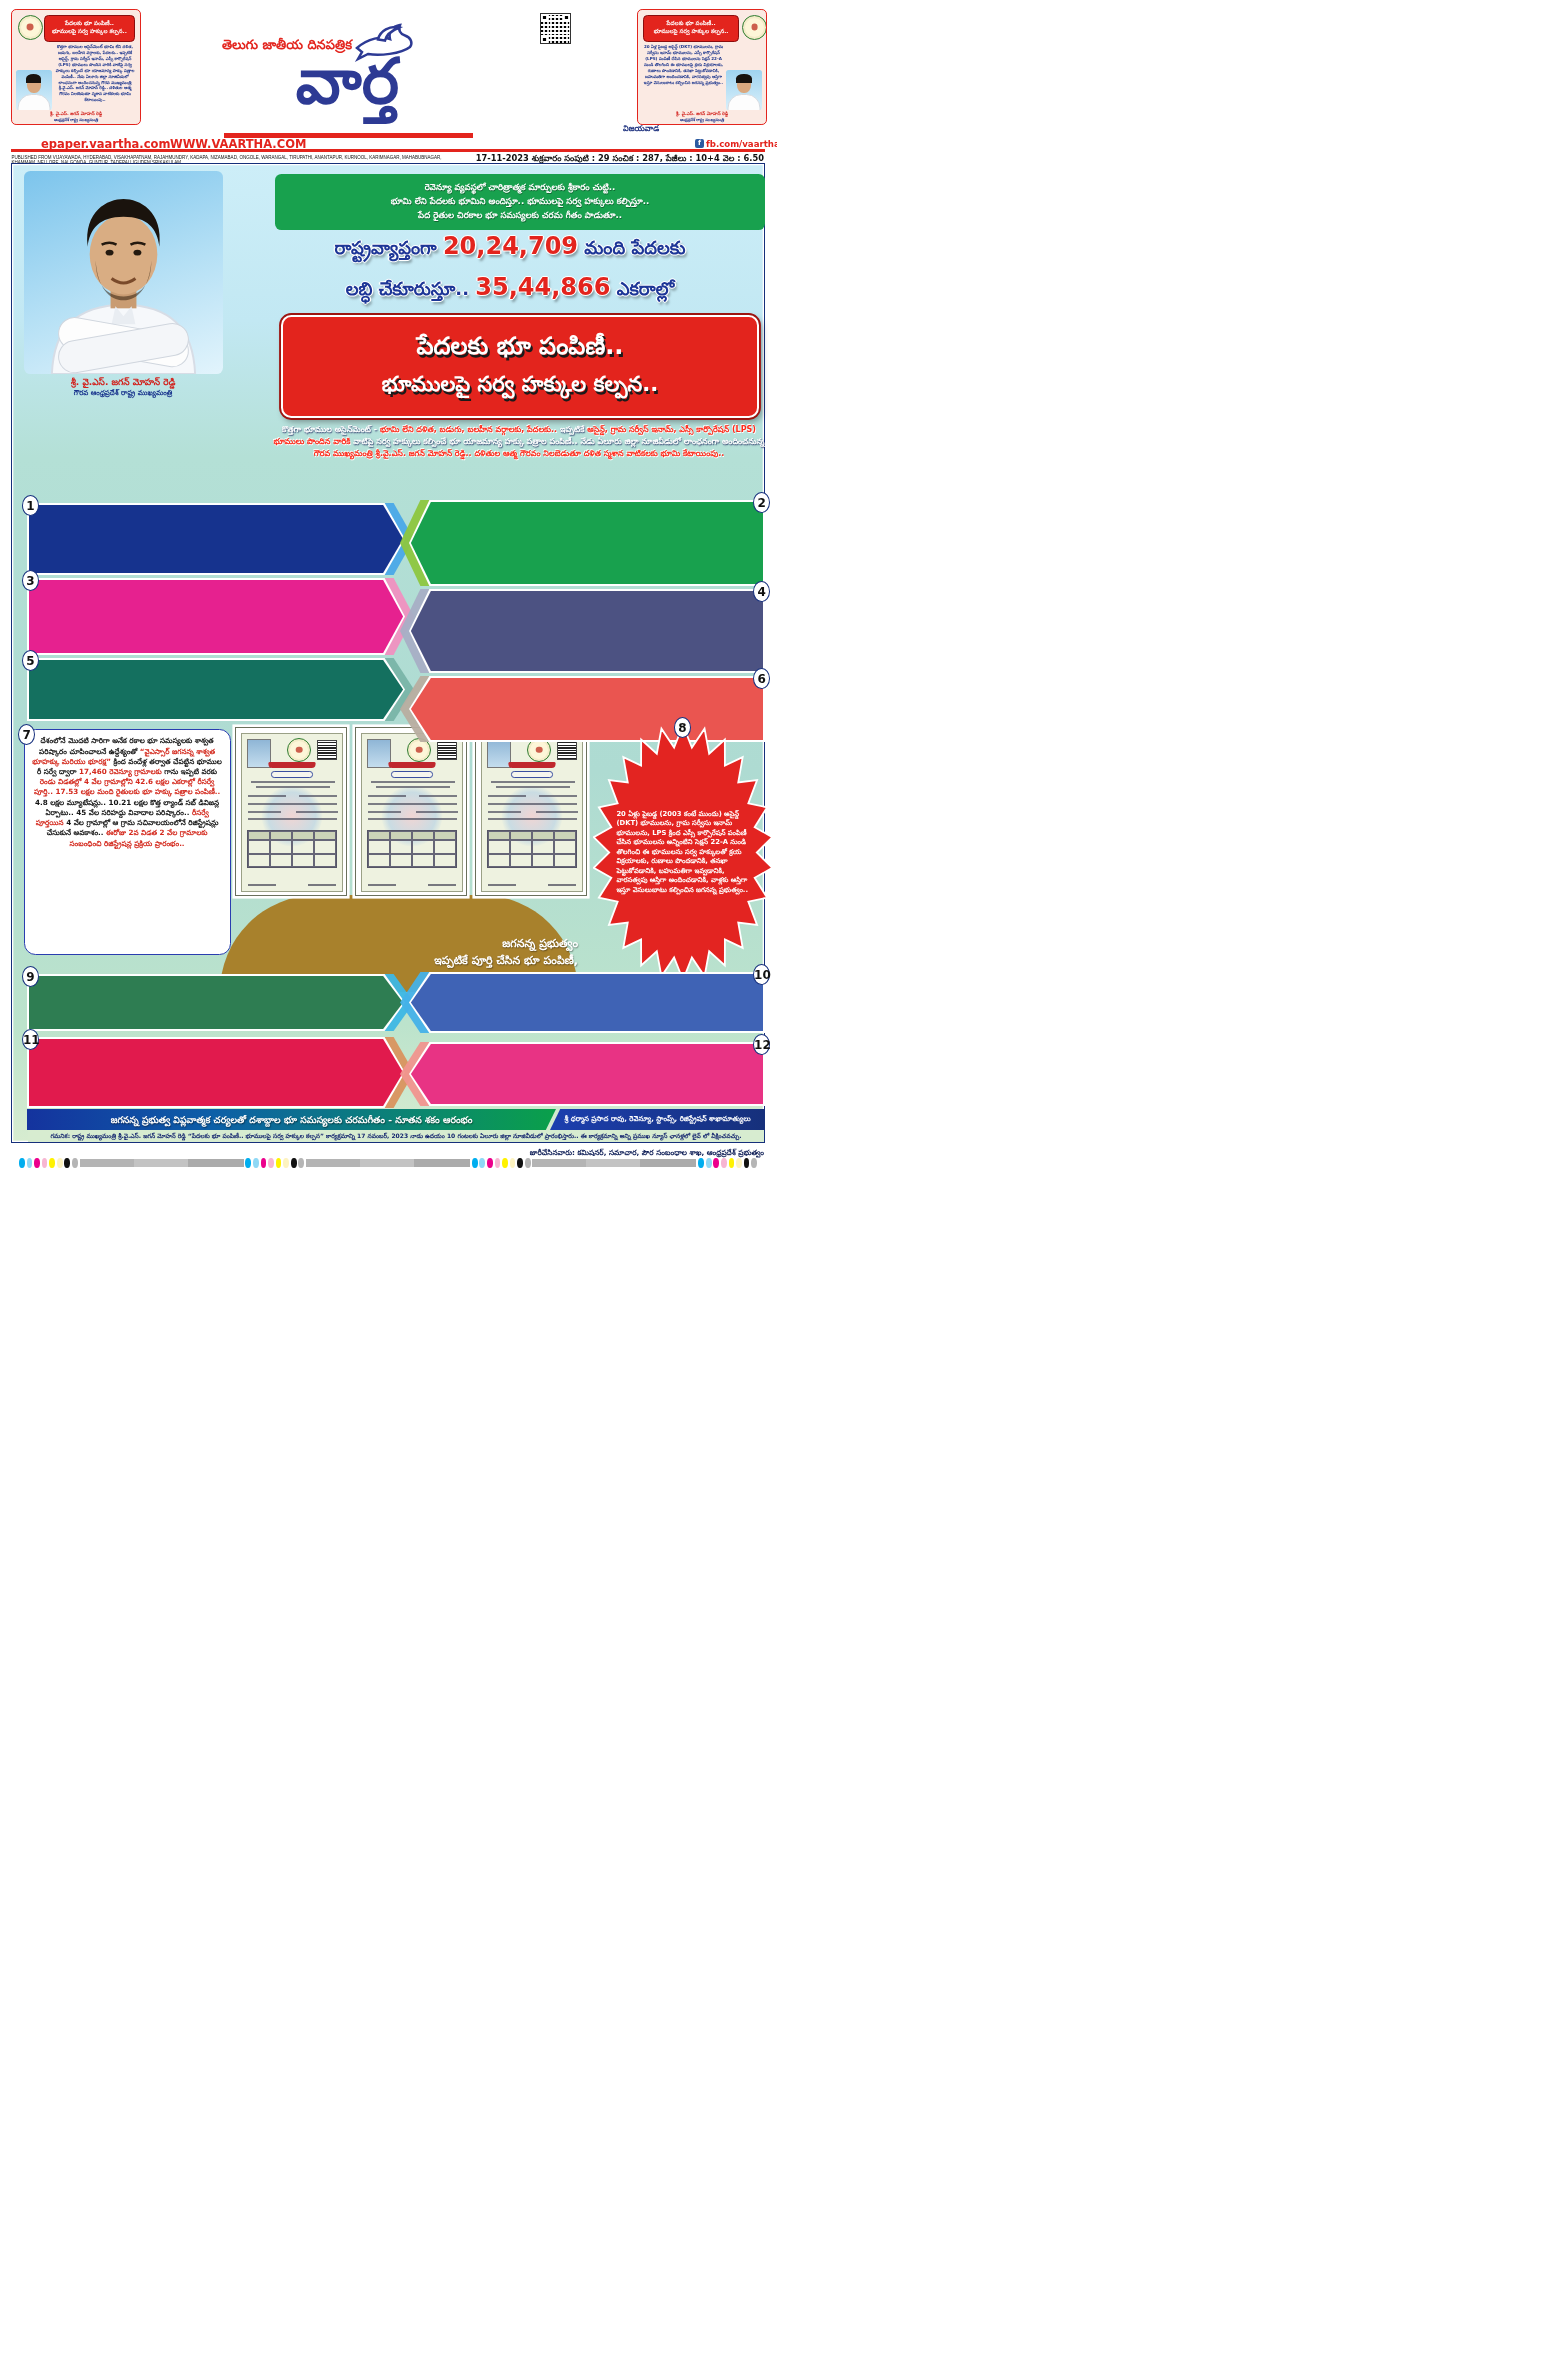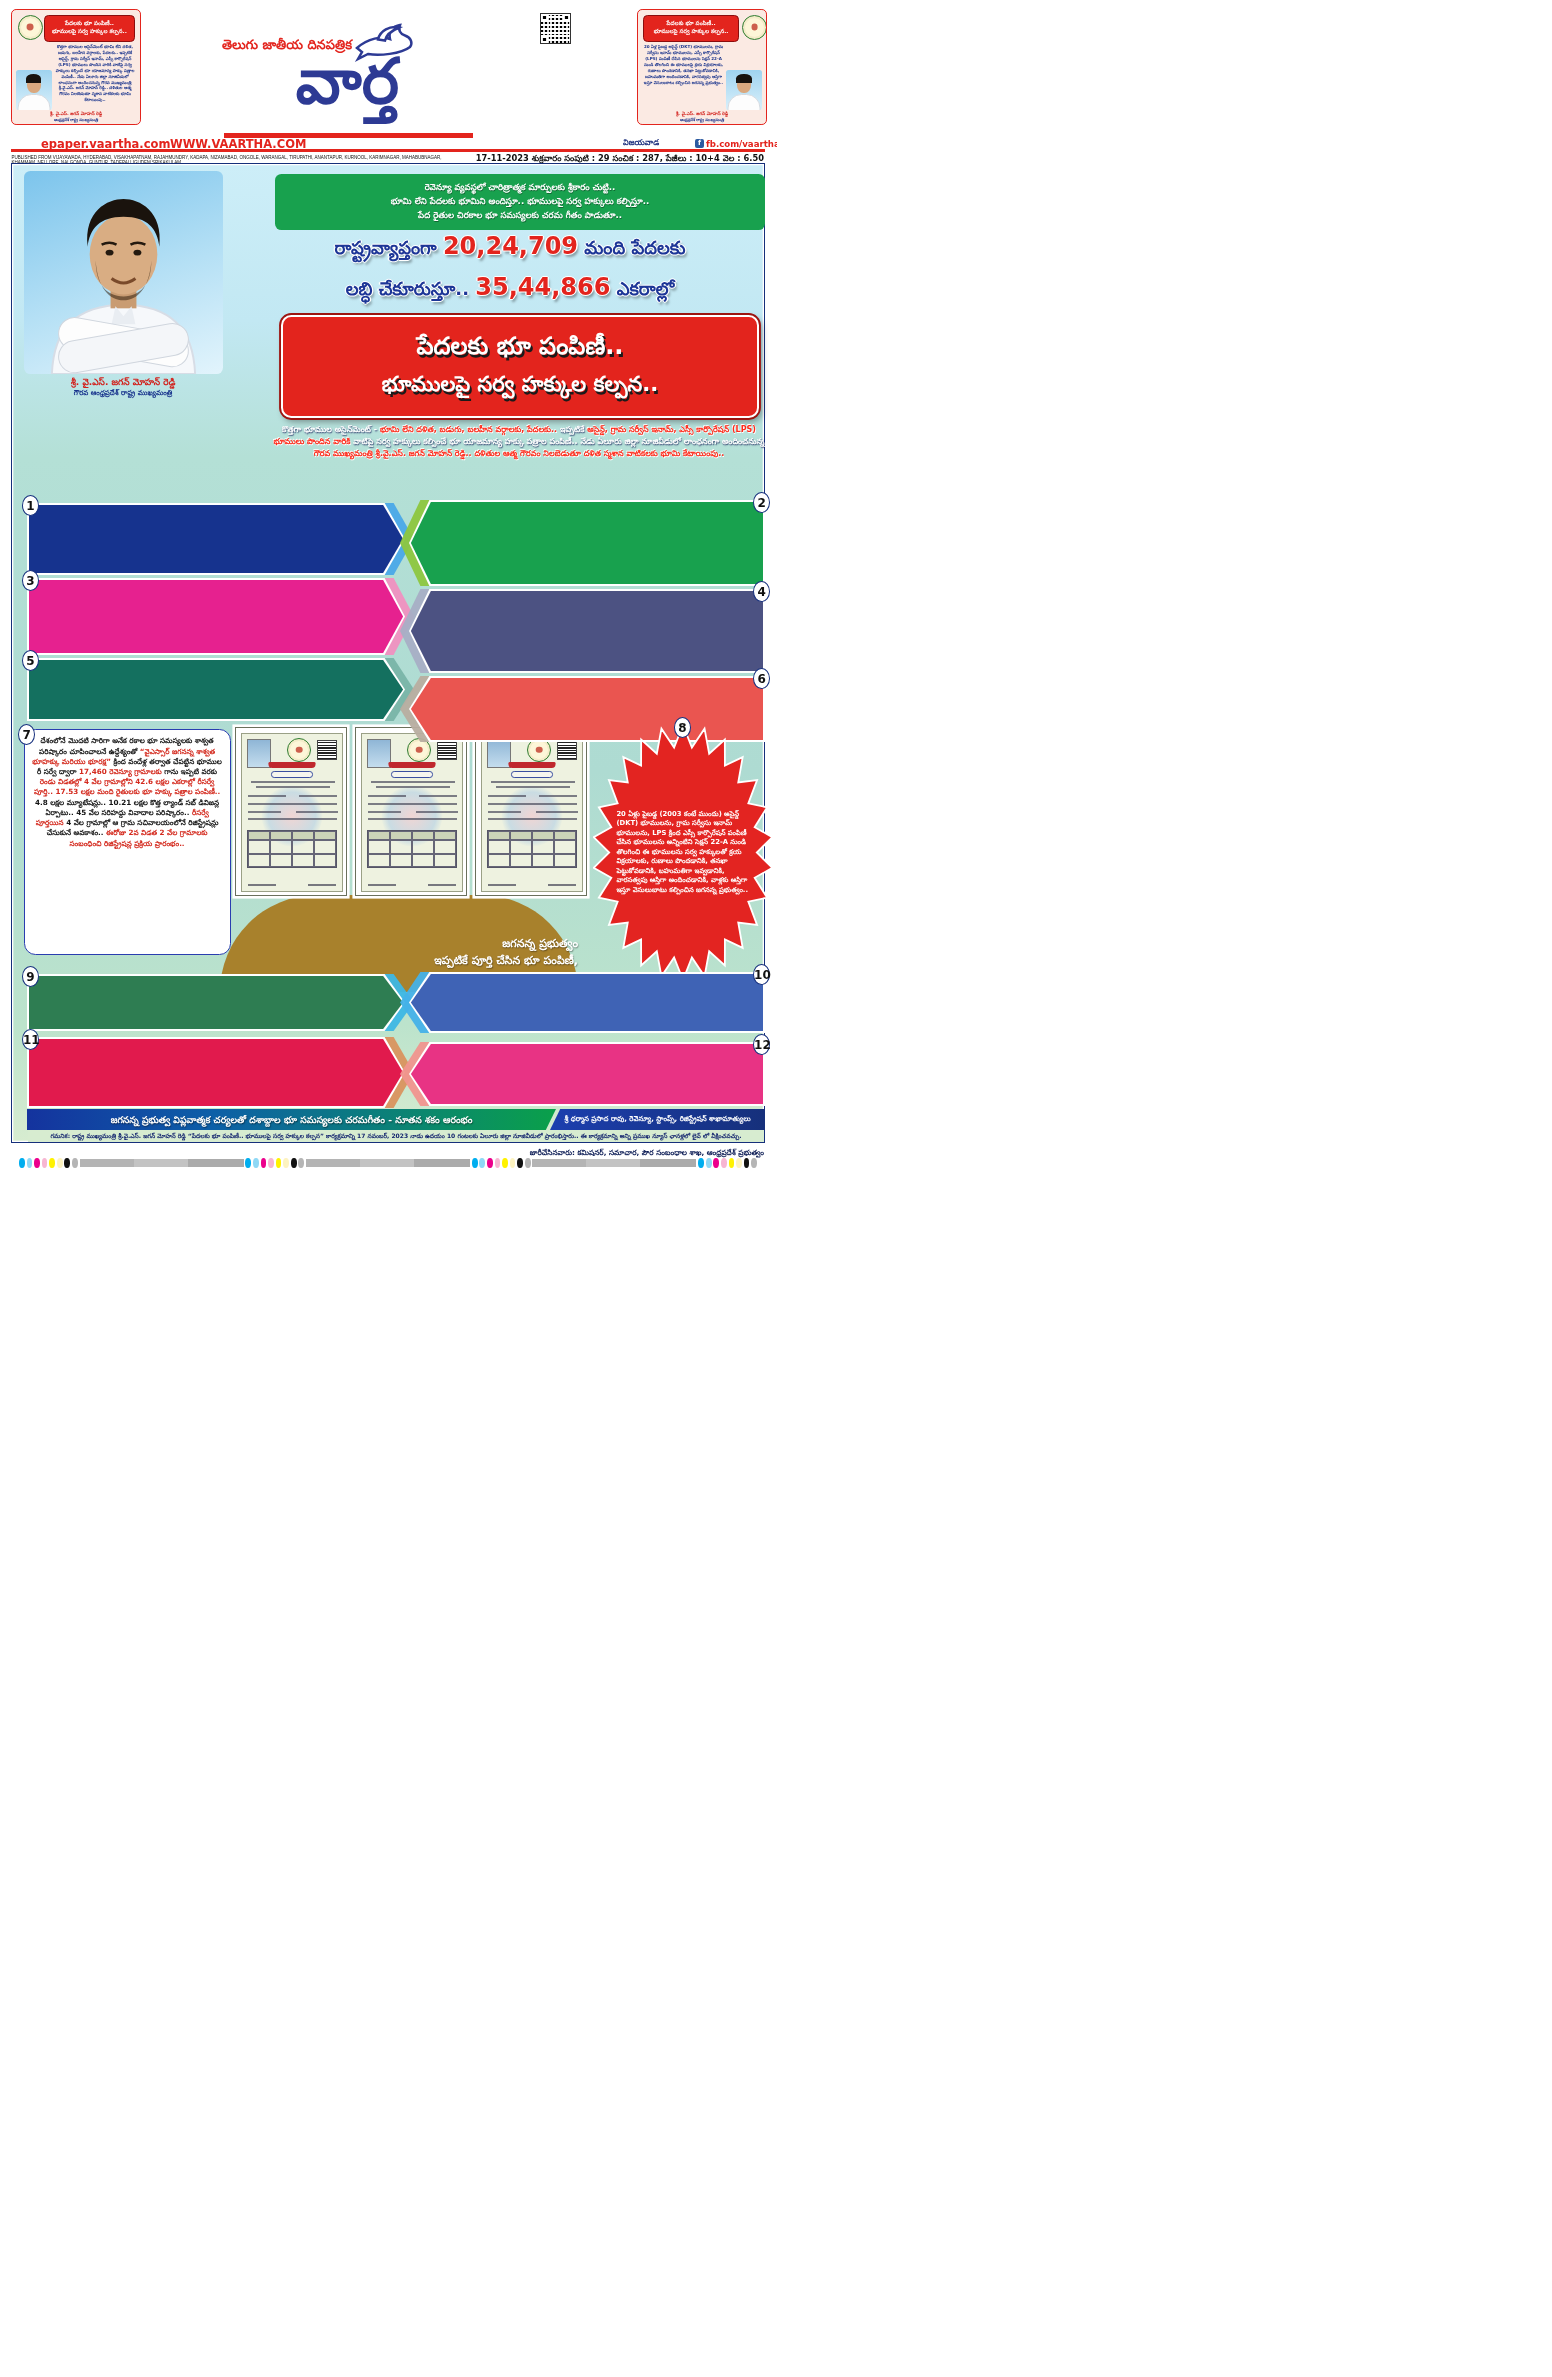--- a/index.html
+++ b/index.html
@@ -44,21 +44,21 @@
   .logo-rule{position:absolute;left:224px;top:133px;width:249px;height:4.5px;background:#e3241d;}
   .dove{position:absolute;left:348px;top:23px;width:70px;height:40px;}
   .qr{position:absolute;left:540px;top:12.8px;width:29px;height:29px;background:
       repeating-linear-gradient(0deg,#000 0 1.9px,#fff 1.9px 3.8px),
       repeating-linear-gradient(90deg,#000 0 1.9px,rgba(255,255,255,.85) 1.9px 3.8px);
       background-blend-mode:screen;border:0.6px solid #333;}
   .qc{position:absolute;width:7px;height:7px;background:#000;box-shadow:inset 0 0 0 1.9px #fff,inset 0 0 0 3.2px #000;}
   .qc.tl{left:0;top:0;} .qc.tr{right:0;top:0;} .qc.bl{left:0;bottom:0;}
   .url-epaper{position:absolute;left:41px;top:137px;font-size:11.5px;font-weight:bold;color:#e3241d;}
   .url-www{position:absolute;left:170px;top:137px;font-size:11.5px;font-weight:bold;color:#e3241d;}
-  .city{position:absolute;left:623px;top:138px;font-size:8px;font-weight:bold;color:#1b2f7d;}
+  .city{position:absolute;left:623px;top:124px;font-size:8px;font-weight:bold;color:#1b2f7d;}
   .fb-icon{position:absolute;left:695px;top:139px;width:9px;height:9px;border-radius:1.9px;
       background:#2c5aa0;color:#fff;font-size:7px;font-weight:bold;text-align:center;line-height:9px;}
   .fb-label{position:absolute;left:706px;top:139px;font-size:8.6px;font-weight:bold;color:#e3241d;}
   .red-rule{position:absolute;left:11px;top:149px;width:754px;height:3.2px;background:#e3241d;}
   .pub-line{position:absolute;left:11.5px;top:155px;width:434px;font-size:4.5px;color:#111;
       font-family:"Liberation Sans","DejaVu Sans",sans-serif;letter-spacing:0;}
   .date-line{position:absolute;left:447px;top:153px;width:317px;text-align:right;font-size:8.3px;
       font-weight:bold;color:#111;}
 
   

